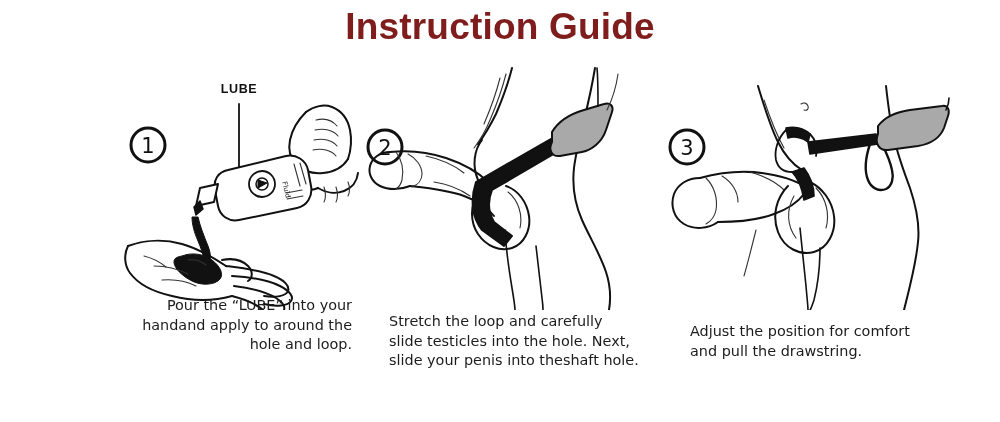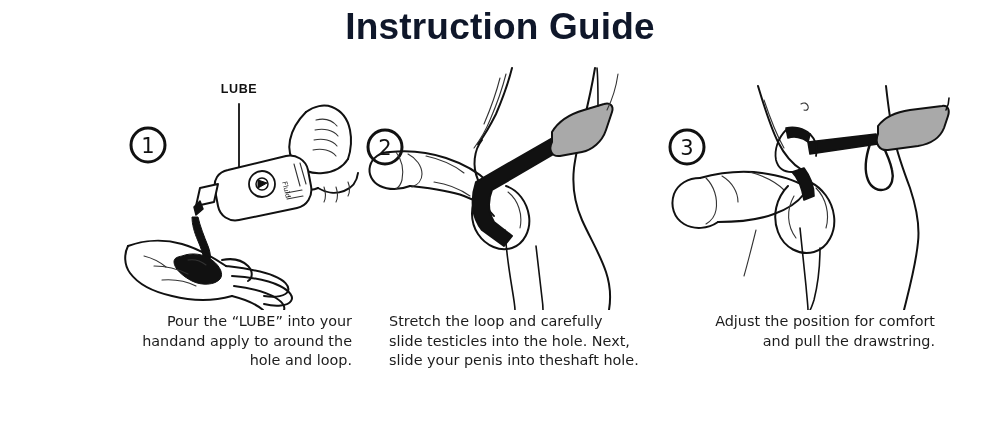--- a/index.html
+++ b/index.html
@@ -17,21 +17,21 @@
   #page-title {
     position: absolute;
     top: 6px;
     left: 0;
     width: 1000px;
     text-align: center;
     font-family: "Liberation Sans", "DejaVu Sans", sans-serif;
     font-weight: bold;
     font-size: 37px;
     letter-spacing: 0.2px;
-    color: #0f172a;
+    color: #7f1d1d;
   }
   .step {
     position: absolute;
     top: 60px;
     height: 340px;
   }
   #step-1 { left: 110px;  width: 250px; text-align: right; }
   #step-2 { left: 360px;  width: 300px; }
   #step-3 { left: 660px;  width: 290px; }
 
@@ -41,23 +41,23 @@
     left: 0;
   }
   .caption {
     position: absolute;
     font-family: "DejaVu Sans", "Liberation Sans", sans-serif;
     font-size: 14.4px;
     line-height: 19.5px;
     color: #1c1c1c;
     white-space: pre-line;
   }
-  #caption-1 { top: 252px; left: 7px;  width: 235px; }
+  #caption-1 { top: 236px; left: 7px;  width: 235px; }
   #caption-2 { top: 252px; left: 29px; width: 250px; }
-  #caption-3 { top: 252px; left: 30px; width: 245px; text-align: right; }
+  #caption-3 { top: 262px; left: 30px; width: 245px; }
 
   .ink      { fill: none; stroke: #111111; stroke-linecap: round; stroke-linejoin: round; }
   .ink-thin { fill: none; stroke: #333333; stroke-linecap: round; stroke-linejoin: round; stroke-width: 1.1; }
   .solid-black { fill: #111111; stroke: #111111; stroke-linejoin: round; }
   .strap-gray  { fill: #a9a9a9; stroke: #111111; stroke-width: 2; stroke-linejoin: round; }
   .white-fill  { fill: #ffffff; stroke: #111111; stroke-linejoin: round; }
   .num-circle  { fill: #ffffff; stroke: #111111; stroke-width: 3; }
   .num-text {
     font-family: "DejaVu Sans", "Liberation Sans", sans-serif;
     font-size: 21px;

